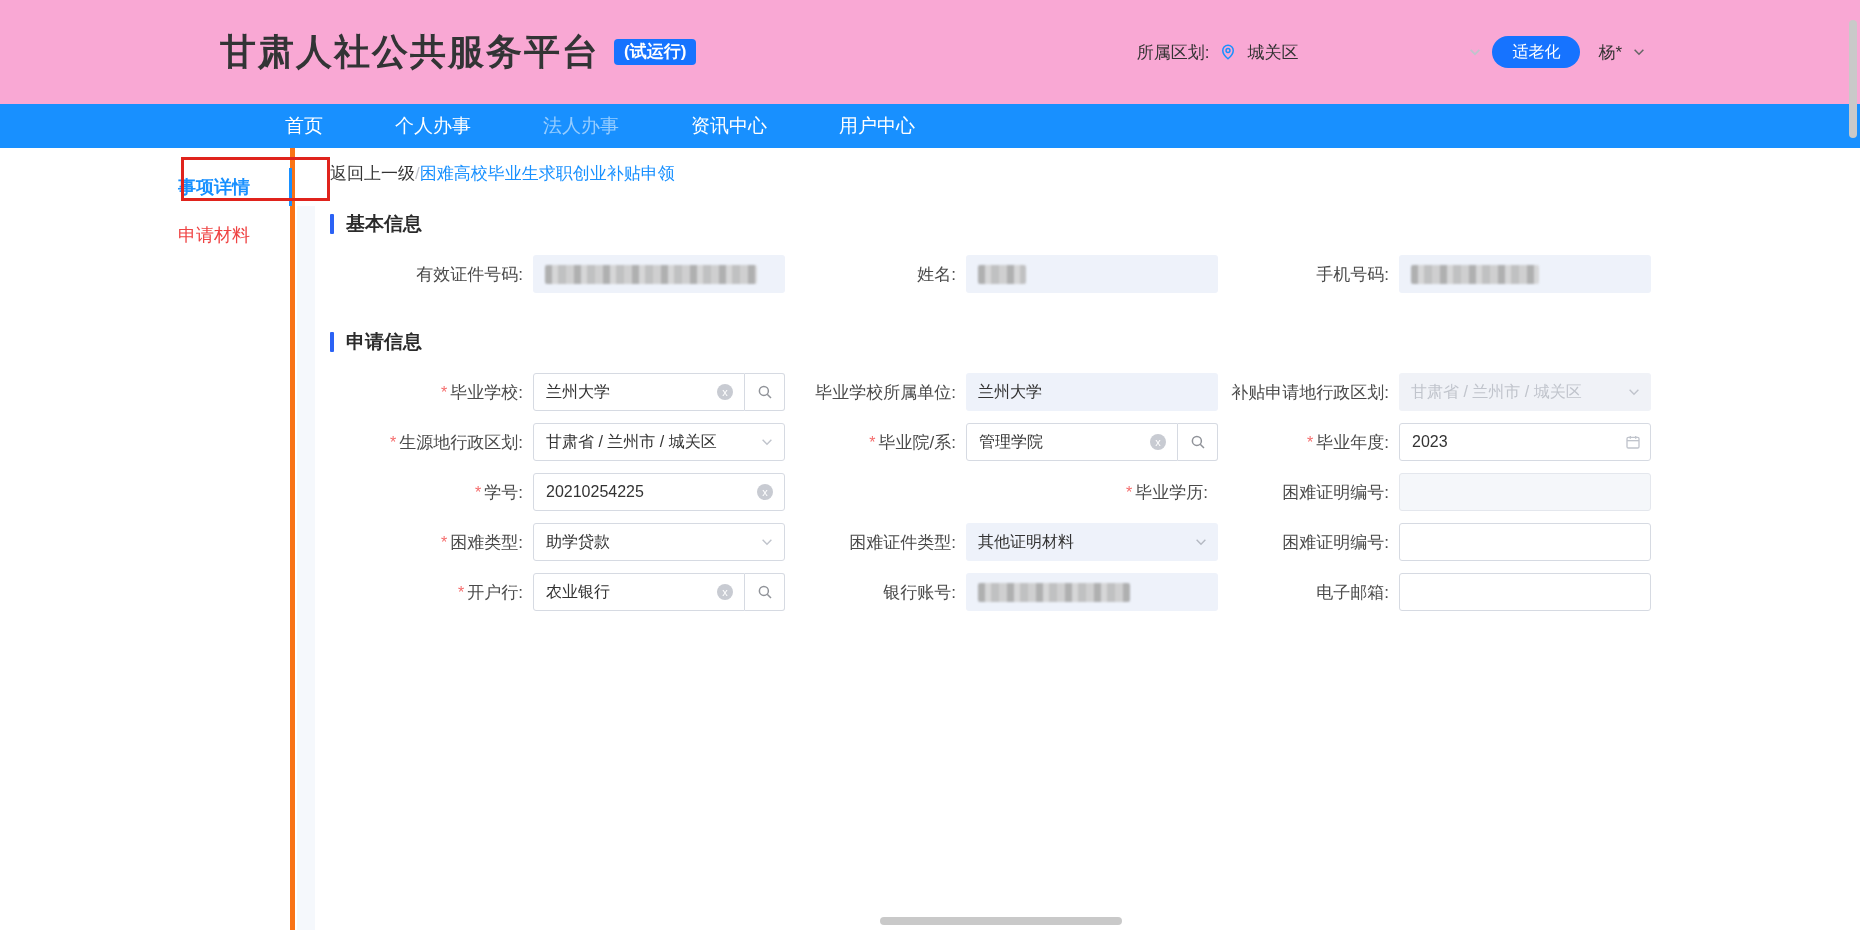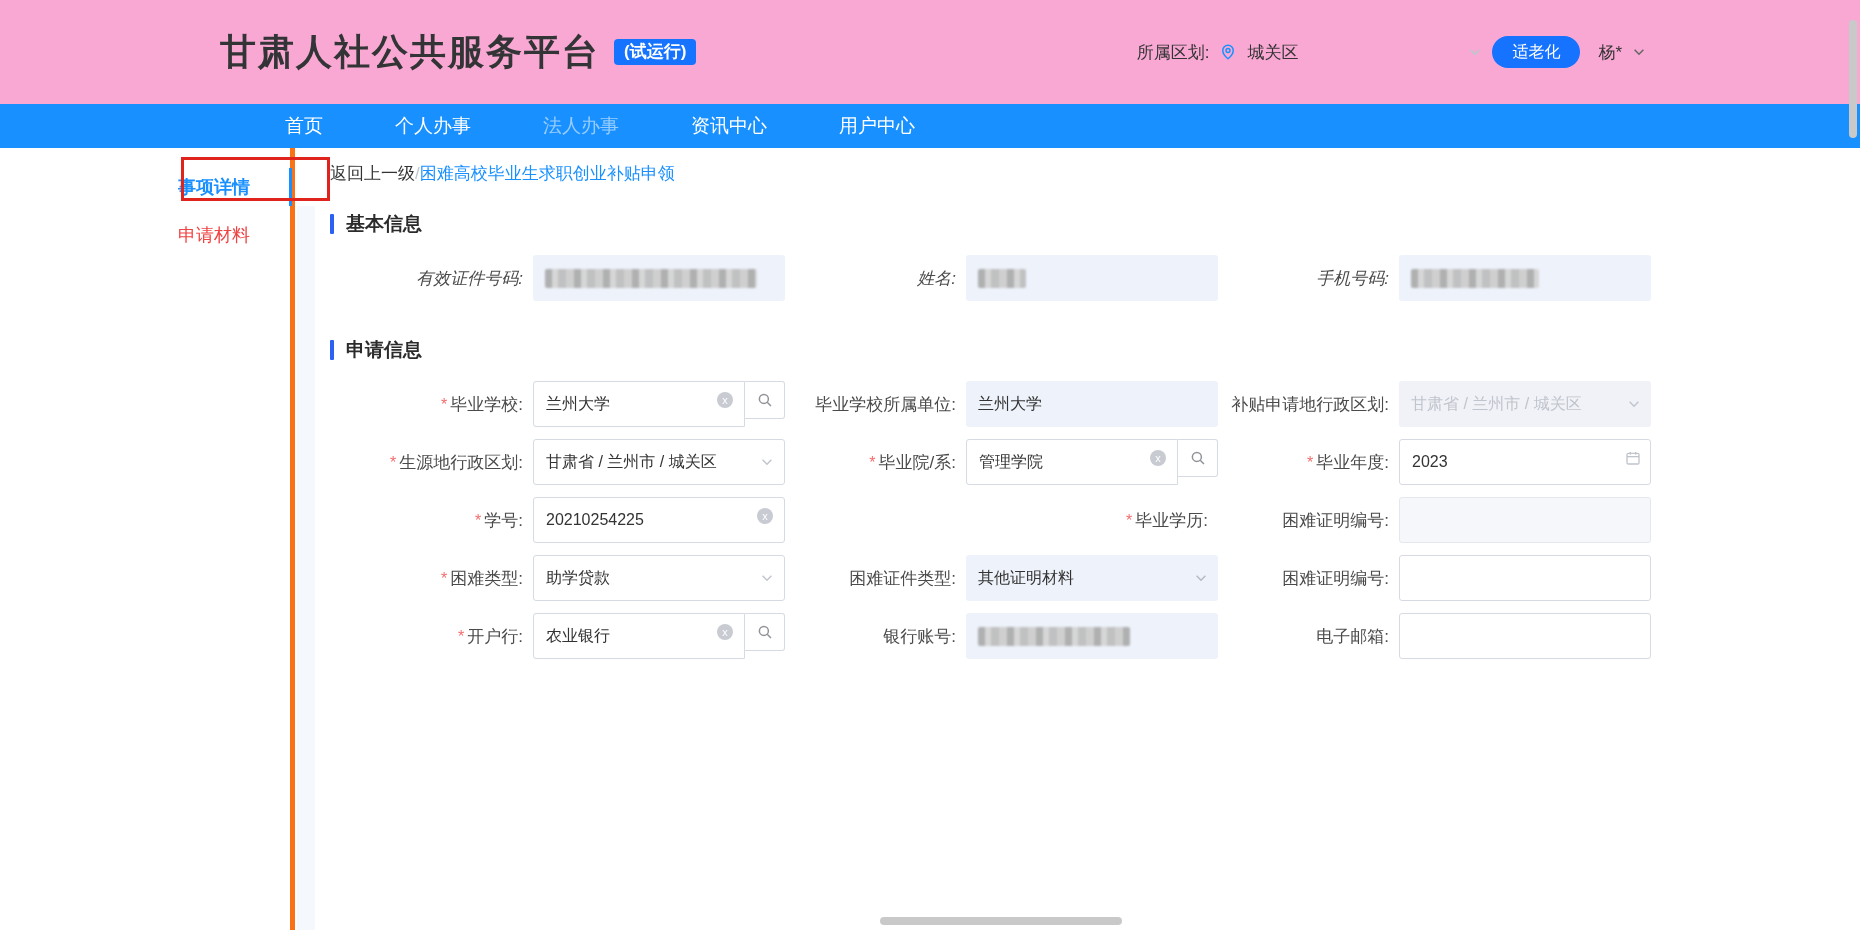--- a/index.html
+++ b/index.html
@@ -46,25 +46,25 @@
   .bc-sep { color:#c0c4cc; }
   .bc-current { color:#1890ff; cursor:pointer; }
 
   
   .section { padding-left:15px; }
   .section-title { display:flex; align-items:center; margin-bottom:18px; }
   .section-bar { width:4px; height:20px; background:#2b62f5; margin-right:12px; border-radius:1px; }
   .section-title span { font-size:19px; font-weight:700; color:#2b2b2b; }
 
   .form-row { display:grid; grid-template-columns:455px 433px 433px; margin-bottom:12px; }
-  .basic-row { margin-bottom:36px;font-style:italic; }
+  .basic-row { margin-bottom:36px; }
   .cell { display:flex; align-items:center; }
   .lbl { flex:1; text-align:right; padding-right:10px; font-size:17px; color:#4a4a4a; white-space:nowrap; }
   .req { color:#f56c6c; margin-right:3px; font-size:16px; }
-  .control { width:252px; height:46px; position:relative; flex:0 0 252px;border-radius:16px; }
+  .control { width:252px; height:38px; position:relative; flex:0 0 252px;border-radius:16px; }
 
   
   .ro-box { width:100%; height:100%; background:#eef2fa; border-radius:3px; display:flex;
     align-items:center; padding:0 12px; font-size:16px; color:#333; }
   .dis-box { width:100%; height:100%; background:#f5f7fa; border:1px solid #e4e7ed; border-radius:3px;
     display:flex; align-items:center; padding:0 12px; font-size:16px; color:#c0c4cc; }
   .txt-input { width:100%; height:100%; border:1px solid #d6dae2; border-radius:3px; font-size:16px;
     color:#333; padding:0 30px 0 12px; outline:none; font-family:inherit; background:#fff; }
   .plain-input { padding-right:12px; }
   .select-box { width:100%; height:100%; border:1px solid #d6dae2; border-radius:3px; background:#fff;

